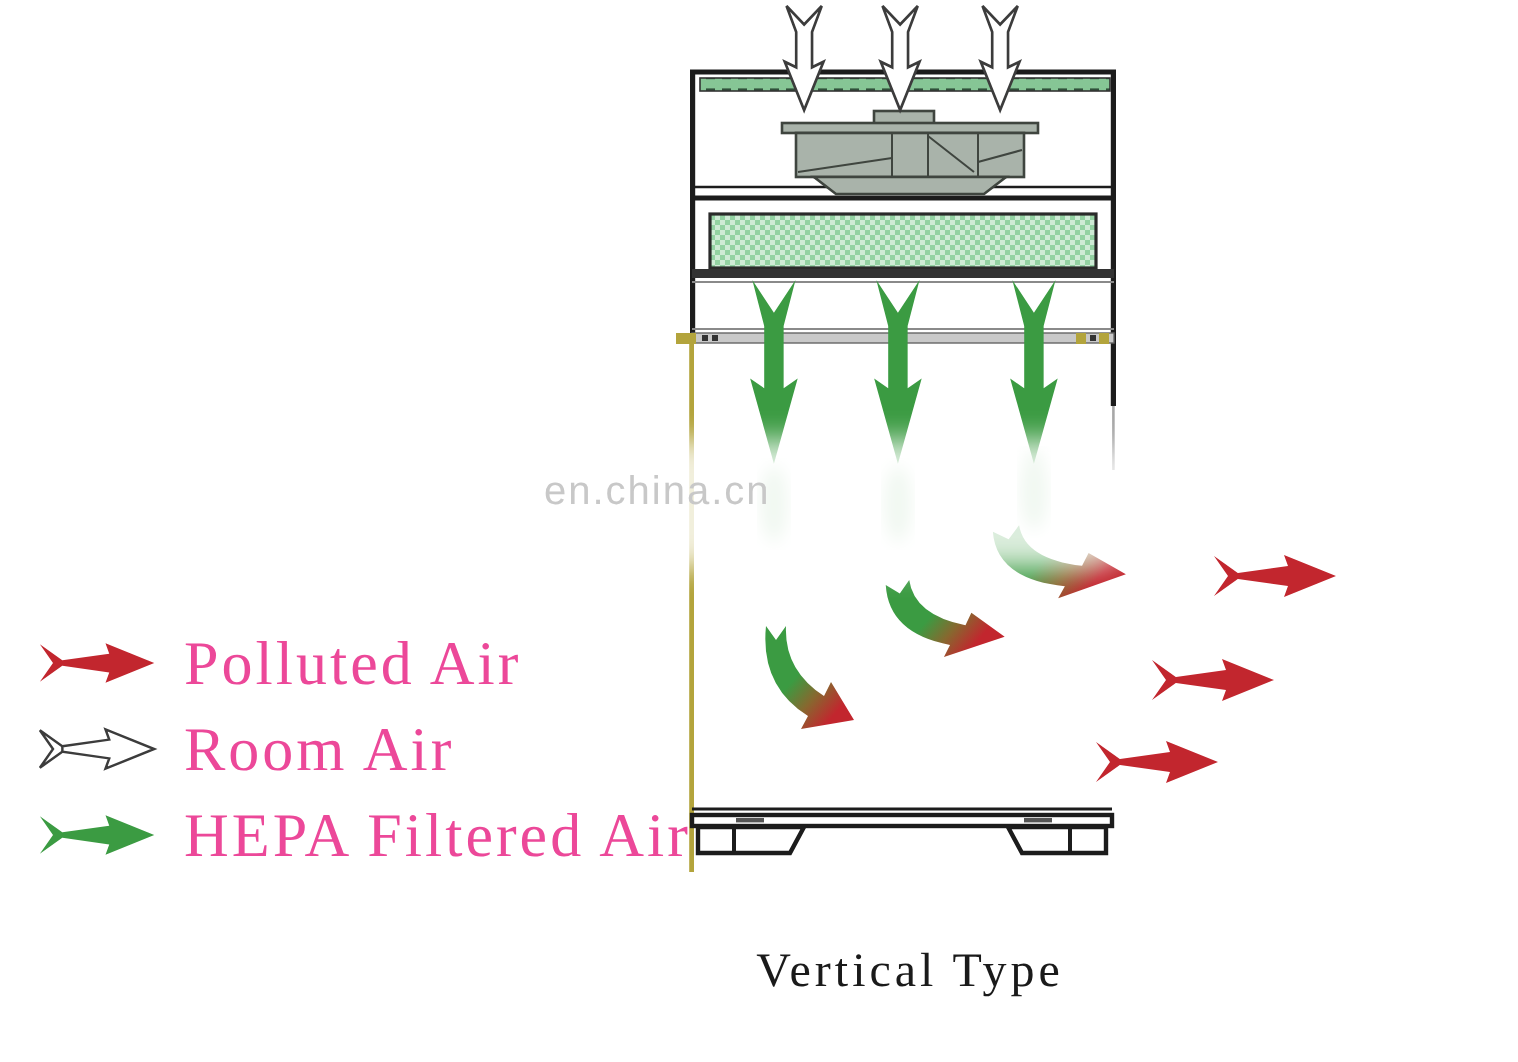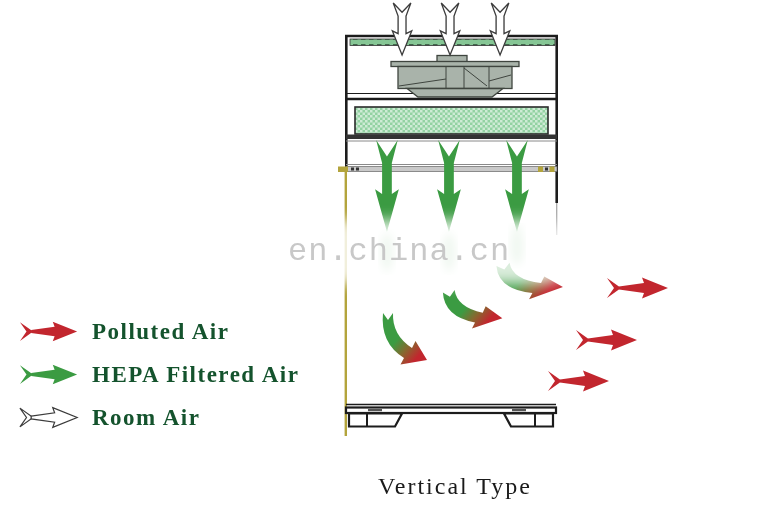--- a/index.html
+++ b/index.html
@@ -21,31 +21,31 @@
   .grille-bg{fill:var(--grille-green,#86c695);}
   .sash{stroke:var(--sash-yellow,#b3a43c);fill:none;}
   .sash-fill{fill:var(--sash-yellow,#b3a43c);}
   .st-g{stop-color:var(--hepa-green,#3b9b42);}
   .st-o{stop-color:#87682f;}
   .st-r{stop-color:var(--polluted-red,#c2262e);}
   
   .legend{position:absolute;left:19px;top:318px;}
   .legend-row{display:flex;align-items:center;gap:13px;height:27px;margin-bottom:16px;}
   .legend-label{
-    font-size:23px;color:#14532d;letter-spacing:1.5px;white-space:nowrap;line-height:1;font-weight:bold;
+    font-size:31px;color:#ec4899;letter-spacing:1.5px;white-space:nowrap;line-height:1;
   }
   
   .wm-halo{
     position:absolute;left:268px;top:220px;width:305px;height:64px;
     background:rgba(255,255,255,0.82);filter:blur(7px);border-radius:32px;
   }
   .watermark{
-    position:absolute;left:288px;top:236px;
-    font-family:Liberation Mono, monospace;
-    font-size:32px;color:var(--watermark-gray,#c8c8c8);letter-spacing:1px;line-height:1;
+    position:absolute;left:272px;top:236px;
+    font-family:Liberation Sans, sans-serif;
+    font-size:20px;color:var(--watermark-gray,#c8c8c8);letter-spacing:1px;line-height:1;
   }
   
   .caption{
     position:absolute;left:346px;top:474px;width:218px;text-align:center;
     font-size:24px;color:#1a1a1a;letter-spacing:2px;line-height:1;
   }
 </style>
 </head>
 <body>
 
@@ -176,27 +176,27 @@
 
   <div class="legend">
     <div class="legend-row">
       <svg width="60" height="23" viewBox="0 0 64 24">
         <use href="#flowArrow" class="red-fill"></use>
       </svg>
       <span class="legend-label">Polluted Air</span>
     </div>
     <div class="legend-row">
       <svg width="60" height="23" viewBox="0 0 64 24">
+        <use href="#flowArrow" class="outline-arrow" style="stroke-width:1.3px"></use>
+      </svg>
+      <span class="legend-label">Room Air</span>
+    </div>
+    <div class="legend-row">
+      <svg width="60" height="23" viewBox="0 0 64 24">
         <use href="#flowArrow" class="green-fill"></use>
       </svg>
       <span class="legend-label">HEPA Filtered Air</span>
     </div>
-    <div class="legend-row">
-      <svg width="60" height="23" viewBox="0 0 64 24">
-        <use href="#flowArrow" class="outline-arrow" style="stroke-width:1.3px"></use>
-      </svg>
-      <span class="legend-label">Room Air</span>
-    </div>
   </div>
 
   <div class="caption">Vertical Type</div>
 
 </div>
 
 </body></html>

